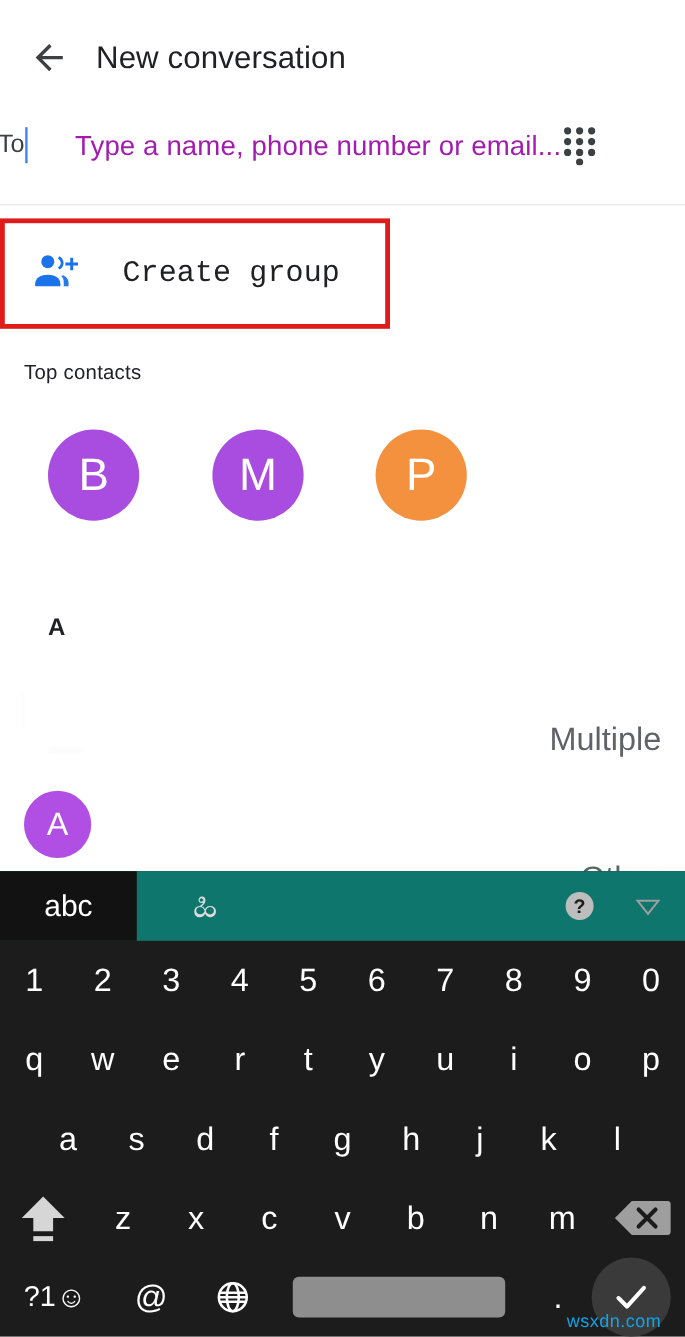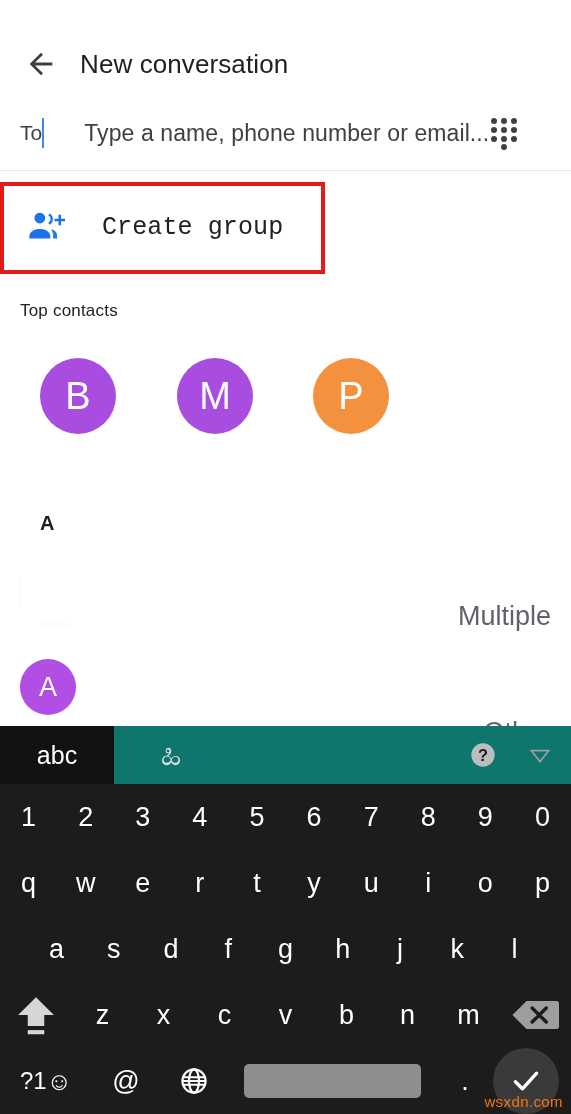--- a/index.html
+++ b/index.html
@@ -6,47 +6,47 @@
   html, body {
     width: 571px; height: 1114px;
     background: #ffffff;
     font-family: "Liberation Sans", sans-serif;
     overflow: hidden;
   }
   #app { position: relative; width: 571px; height: 1114px; background:#fff; }
 
   
   .appbar {
-    position:absolute; left:0; top:16px; width:467px; height:96px;
+    position:absolute; left:0; top:0; width:467px; height:96px;
     display:flex; align-items:center; background:#fff;
   }
   .back-btn {
     width:54px; height:54px; margin-left:14px;
     display:flex; align-items:center; justify-content:center;
     cursor:pointer;
   }
   .appbar-title {
     font-size:26px; color:#202124; margin-left:12px;
     letter-spacing:.1px; white-space:nowrap;
   }
 
   
   .to-row {
-    position:absolute; left:0; top:96px; width:490px; height:74px;
-    display:flex; align-items:center; background:#fff;
+    position:absolute; left:0; top:84px; width:490px; height:74px;
+    display:flex; align-items:center; background:#fff;justify-content:center;
   }
   .to-label { font-size:21px; color:#3c4043; margin-left:20px; width:70px; }
   .to-input-wrap {
     flex:1; display:flex; align-items:center; position:relative; height:48px;
   }
   .caret {
     width:2px; height:30px; background:#4285f4; margin-right:2px;
   }
   .to-placeholder {
-    font-size:23px; color:#404040; white-space:nowrap;
+    font-size:23px; color:#a21caf; white-space:nowrap;
     letter-spacing:.1px;
     margin-left:38px;
   }
   .dialpad-btn {
     width:52px; height:52px; margin-right:14px;
     display:flex; align-items:center; justify-content:center; cursor:pointer;
   }
   .divider {
     position:absolute; left:0; top:170px; width:571px; height:1px;
     background:#e4e6e8;
@@ -172,22 +172,22 @@
   .kb-period {
     width:56px; display:flex; align-items:center; justify-content:center;
     color:#fff; font-size:27px; cursor:pointer;
   }
   .kb-enter {
     width:66px; height:66px; margin-right:12px; border-radius:50%;
     background:#3a3a3a; display:flex; align-items:center;
     justify-content:center; cursor:pointer;
   }
   .watermark {
-    position:absolute; right:8px; bottom:4px; font-size:15px;
-    color:#f97316; letter-spacing:.4px; user-select:none;text-align:right;
+    position:absolute; right:20px; bottom:4px; font-size:15px;
+    color:#0ea5e9; letter-spacing:.4px; user-select:none;text-align:right;
   }
 </style>
 </head>
 <body>
 
 <div id="app">
 
   <div class="appbar">
     <div class="back-btn">
       <svg width="34" height="34" viewBox="0 0 24 24">

